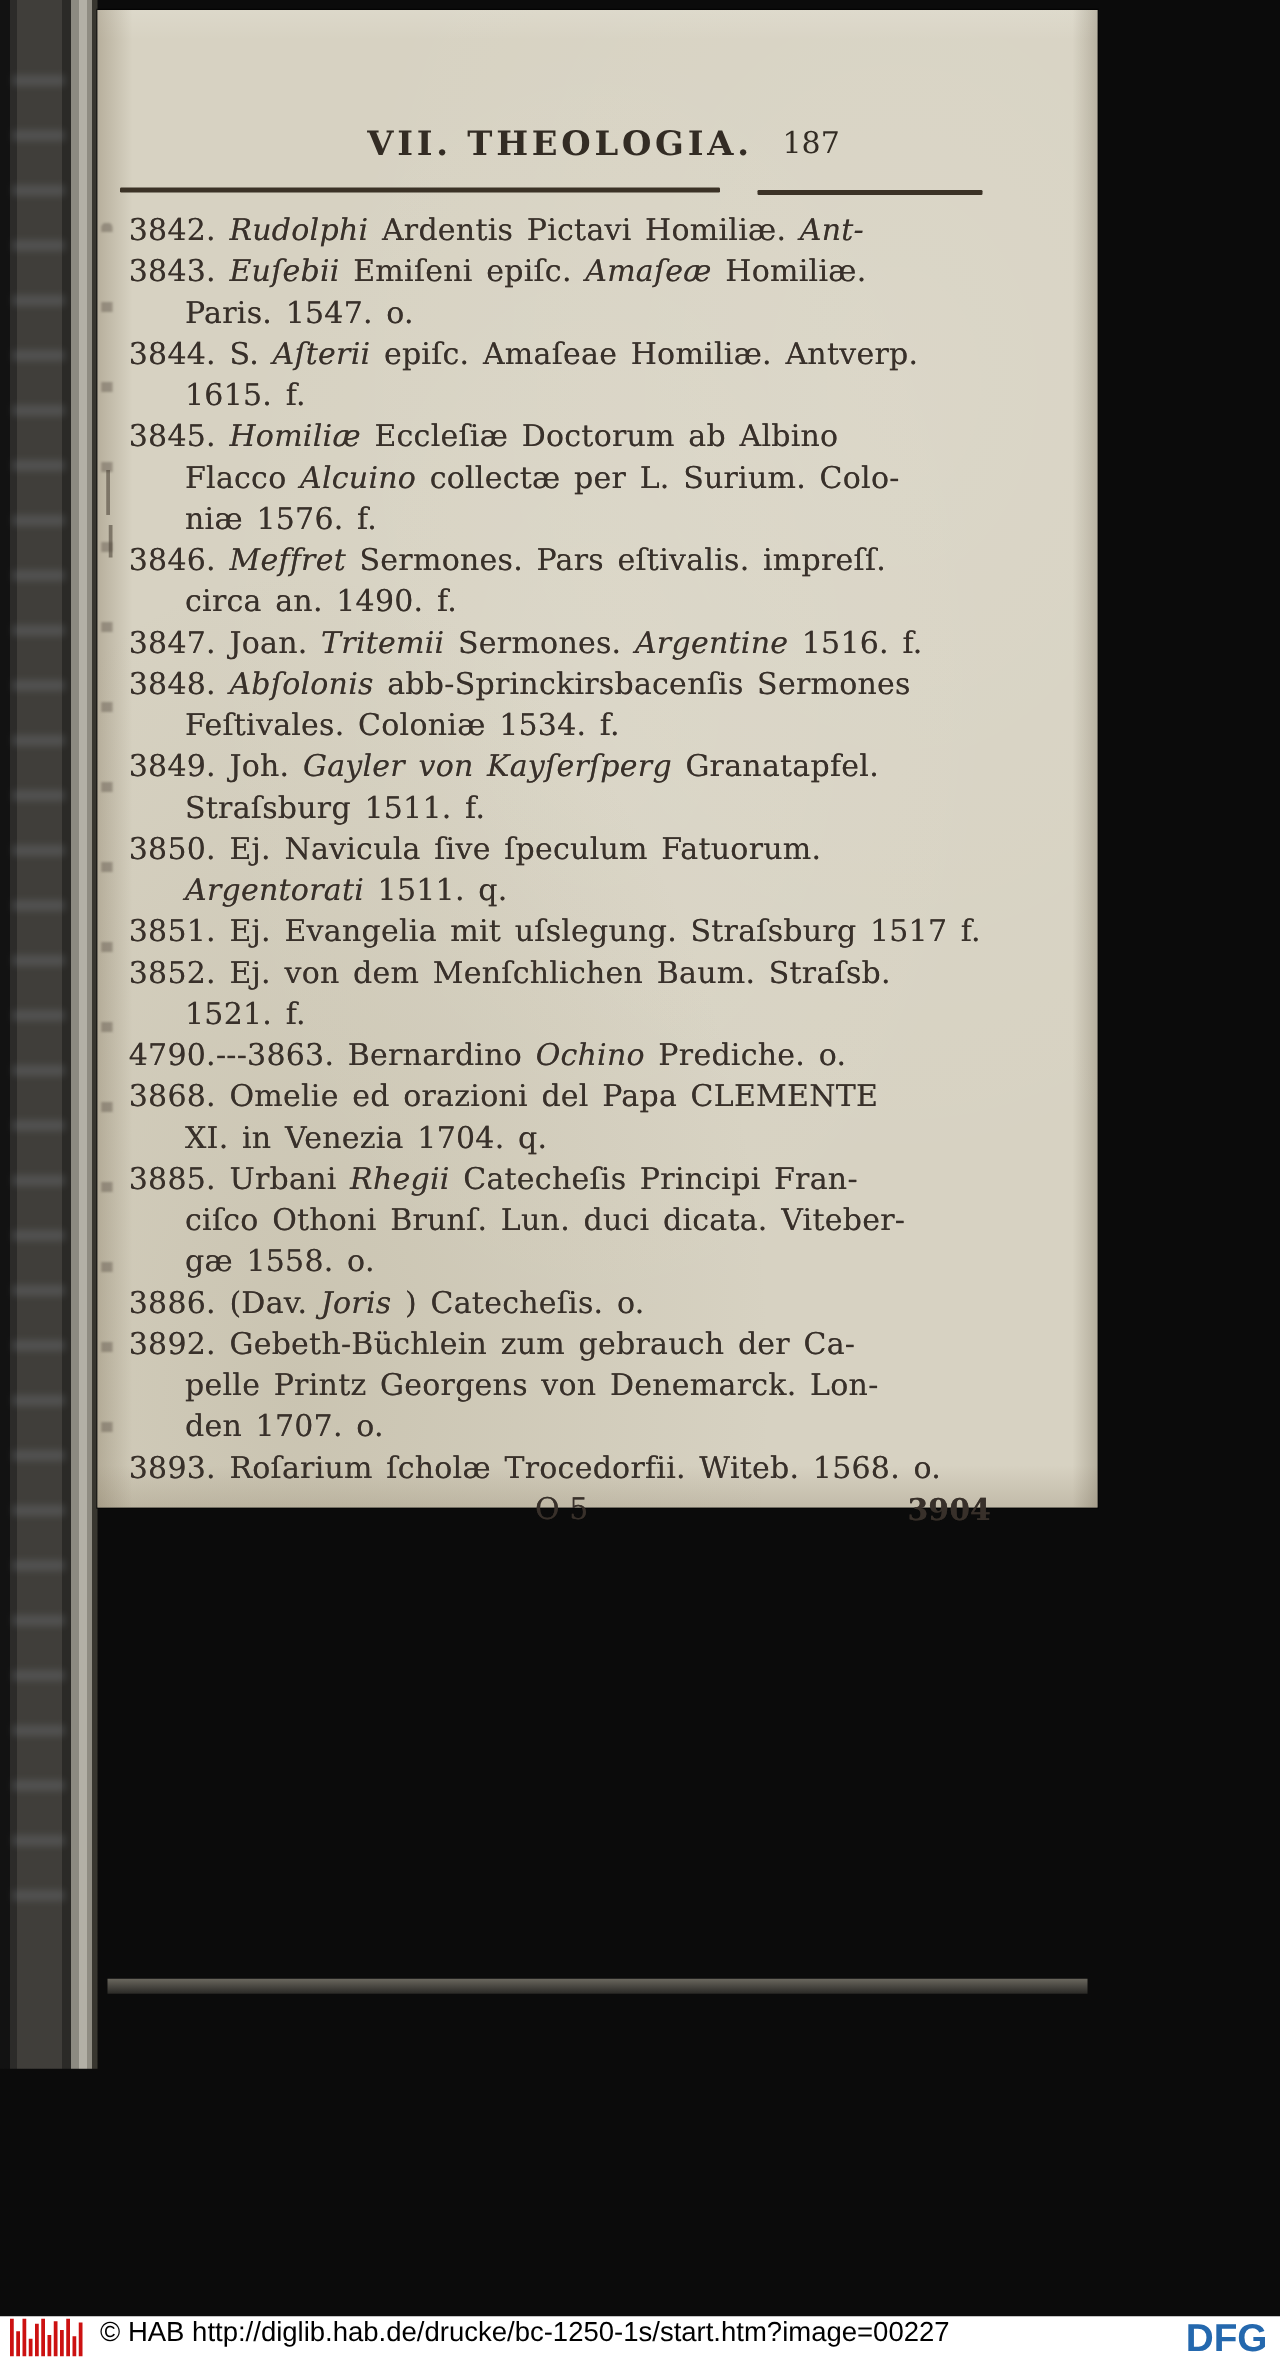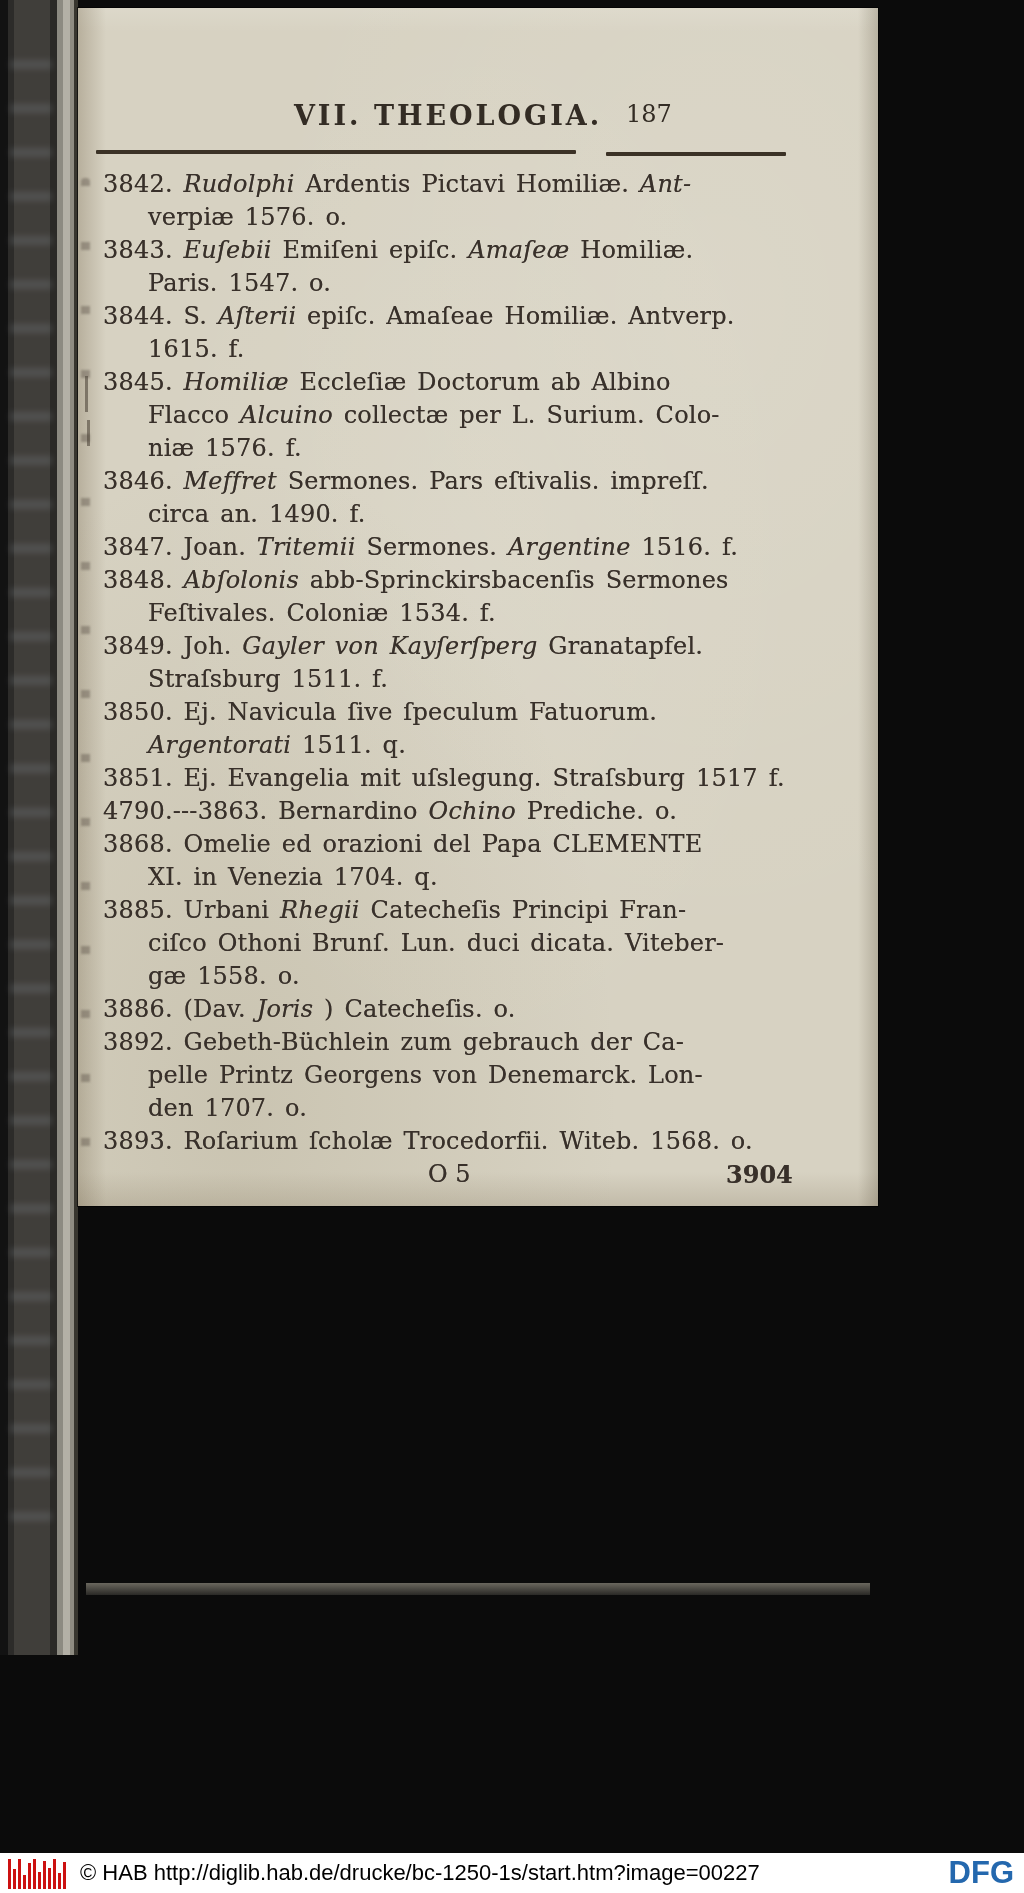--- a/index.html
+++ b/index.html
@@ -73,21 +73,21 @@
   .entry .line.first{margin-left:-45px;}
   .it{font-style:italic;}
   
   .sig-row{position:relative;height:40px;margin-top:2px;
     font-size:24px;text-shadow:0 0 .4px rgba(56,48,40,.65);}
   .sig-mark{position:absolute;left:350px;font-size:24px;}
   .catchword{position:absolute;left:648px;font-weight:bold;}
   
   .footer{
     position:absolute;left:0;bottom:0;width:1024px;height:40px;
-    background:#ffffff;display:flex;align-items:center;
+    background:#ffffff;display:flex;
     font-family:"Liberation Sans", sans-serif;
   }
   .barcode{display:flex;align-items:flex-end;column-gap:2px;margin-left:8px;height:32px;}
   .barcode i{display:block;width:3px;background:#cc1111;}
   .barcode i:nth-child(1){height:30px;} .barcode i:nth-child(2){height:20px;}
   .barcode i:nth-child(3){height:30px;} .barcode i:nth-child(4){height:14px;}
   .barcode i:nth-child(5){height:26px;} .barcode i:nth-child(6){height:30px;}
   .barcode i:nth-child(7){height:17px;} .barcode i:nth-child(8){height:28px;}
   .barcode i:nth-child(9){height:21px;} .barcode i:nth-child(10){height:30px;}
   .barcode i:nth-child(11){height:16px;} .barcode i:nth-child(12){height:27px;}
@@ -117,21 +117,20 @@
 
   <div class="rules">
     <div class="rule rule-left"></div>
     <div class="rule-gap"></div>
     <div class="rule rule-right"></div>
   </div>
 
   <div class="entries" id="entries">
       <div class="entry">
         <div class="line first"><span>3842. </span><span class="it">Rudolphi </span><span>Ardentis Pictavi Homiliæ. </span><span class="it">Ant-</span></div>
-        <div class="line"><span>verpiæ 1576. o.</span></div>
       </div>
       <div class="entry">
         <div class="line first"><span>3843. </span><span class="it">Euſebii </span><span>Emiſeni epiſc. </span><span class="it">Amaſeæ </span><span>Homiliæ.</span></div>
         <div class="line"><span>Paris. 1547. o.</span></div>
       </div>
       <div class="entry">
         <div class="line first"><span>3844. S. </span><span class="it">Aſterii </span><span>epiſc. Amaſeae Homiliæ. Antverp.</span></div>
         <div class="line"><span>1615. f.</span></div>
       </div>
       <div class="entry">
@@ -155,20 +154,24 @@
         <div class="line"><span>Straſsburg 1511. f.</span></div>
       </div>
       <div class="entry">
         <div class="line first"><span>3850. Ej. Navicula ſive ſpeculum Fatuorum.</span></div>
         <div class="line"><span class="it">Argentorati </span><span>1511. q.</span></div>
       </div>
       <div class="entry">
         <div class="line first"><span>3851. Ej. Evangelia mit uſslegung. Straſsburg 1517 f.</span></div>
       </div>
       <div class="entry">
+        <div class="line first"><span>3852. Ej. von dem Menſchlichen Baum. Straſsb.</span></div>
+        <div class="line"><span>1521. f.</span></div>
+      </div>
+      <div class="entry">
         <div class="line first"><span>4790.---3863. Bernardino </span><span class="it">Ochino </span><span>Prediche. o.</span></div>
       </div>
       <div class="entry">
         <div class="line first"><span>3868. Omelie ed orazioni del Papa CLEMENTE</span></div>
         <div class="line"><span>XI. in Venezia 1704. q.</span></div>
       </div>
       <div class="entry">
         <div class="line first"><span>3885. Urbani </span><span class="it">Rhegii </span><span>Catecheſis Principi Fran-</span></div>
         <div class="line"><span>ciſco Othoni Brunſ. Lun. duci dicata. Viteber-</span></div>
         <div class="line"><span>gæ 1558. o.</span></div>

